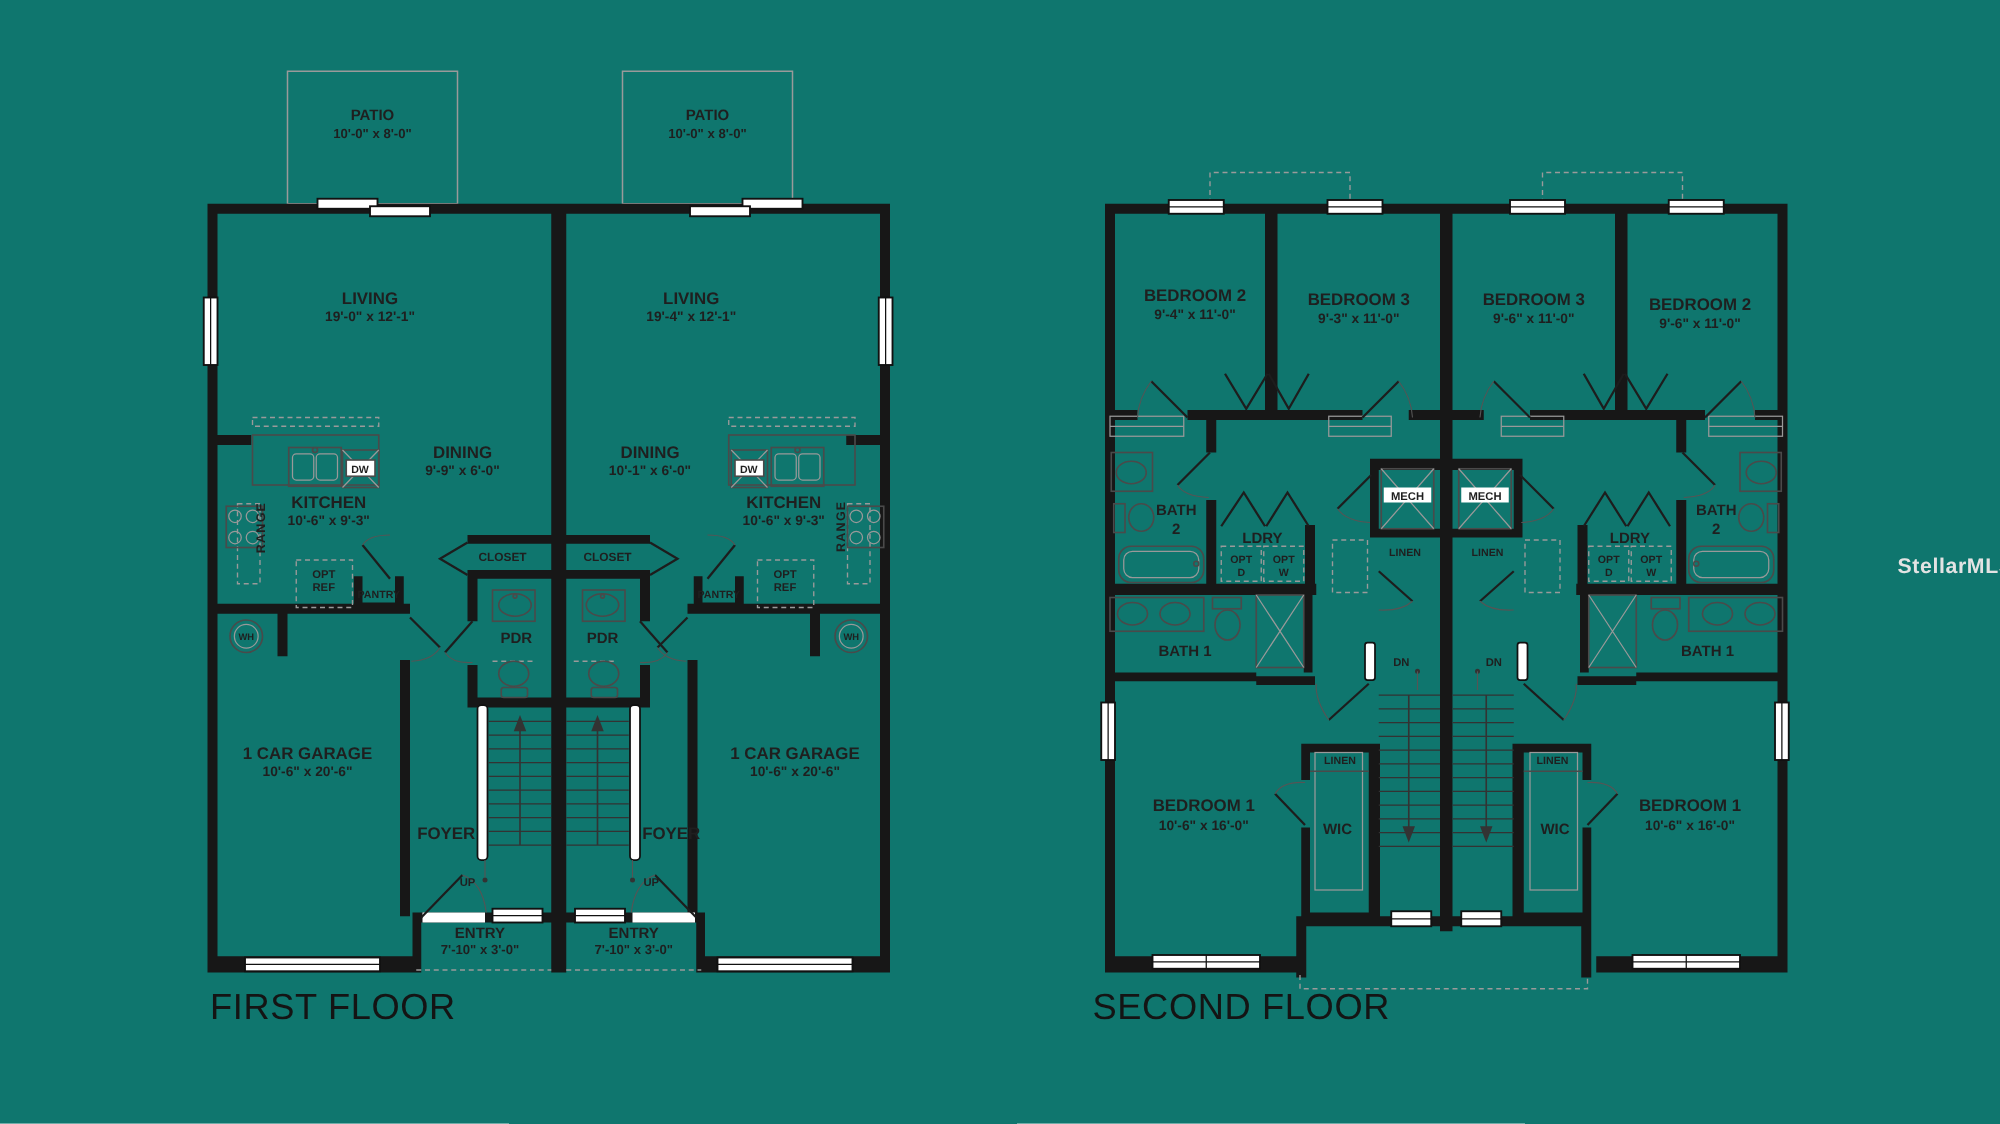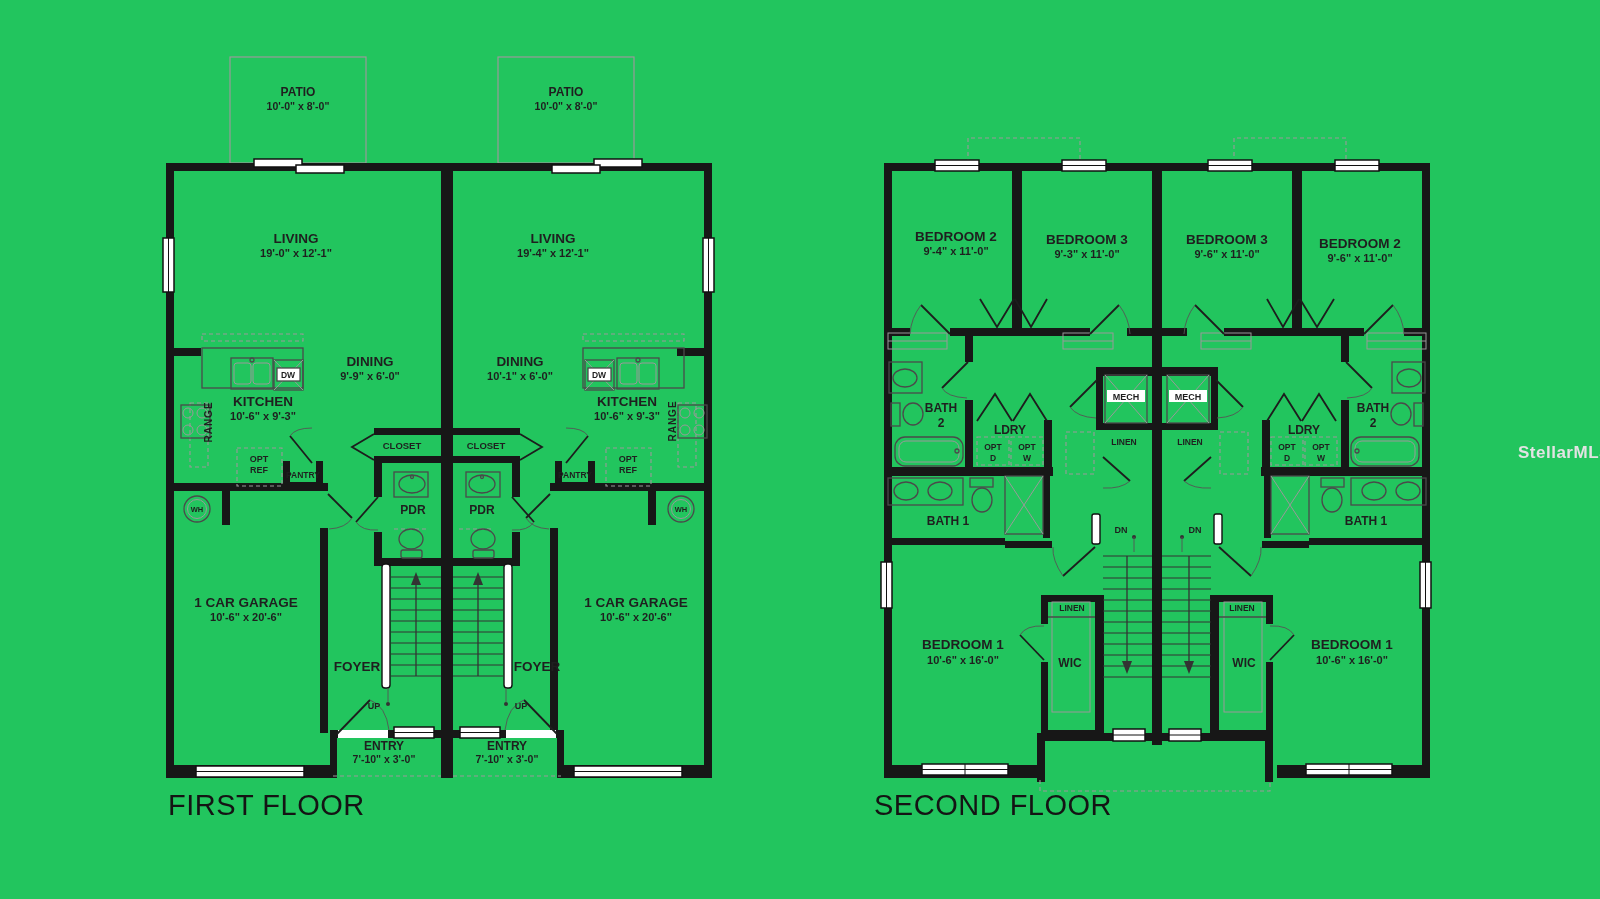--- a/index.html
+++ b/index.html
@@ -1,16 +1,16 @@
 <!DOCTYPE html>
 <html><head>
 <meta charset="utf-8">
 <style>
   html,body{margin:0;padding:0;background:#fff;}
-  .canvas{position:relative;width:1600px;height:899px;background:#22c55e;overflow:hidden;
+  .canvas{position:relative;width:1600px;height:899px;background:#0f766e;overflow:hidden;
           font-family:"Liberation Sans",sans-serif;}
   svg{position:absolute;left:0;top:0;}
   svg text{font-family:"Liberation Sans",sans-serif;font-weight:700;fill:#1f1f1f;text-anchor:middle;}
   .tt{font-size:13.5px;}
   .td{font-size:11px;}
   .t12{font-size:12px;}
   .t10{font-size:10.5px;}
   .t95{font-size:9.5px;}
   .t9{font-size:9px;}
   .t8{font-size:8.5px;}

